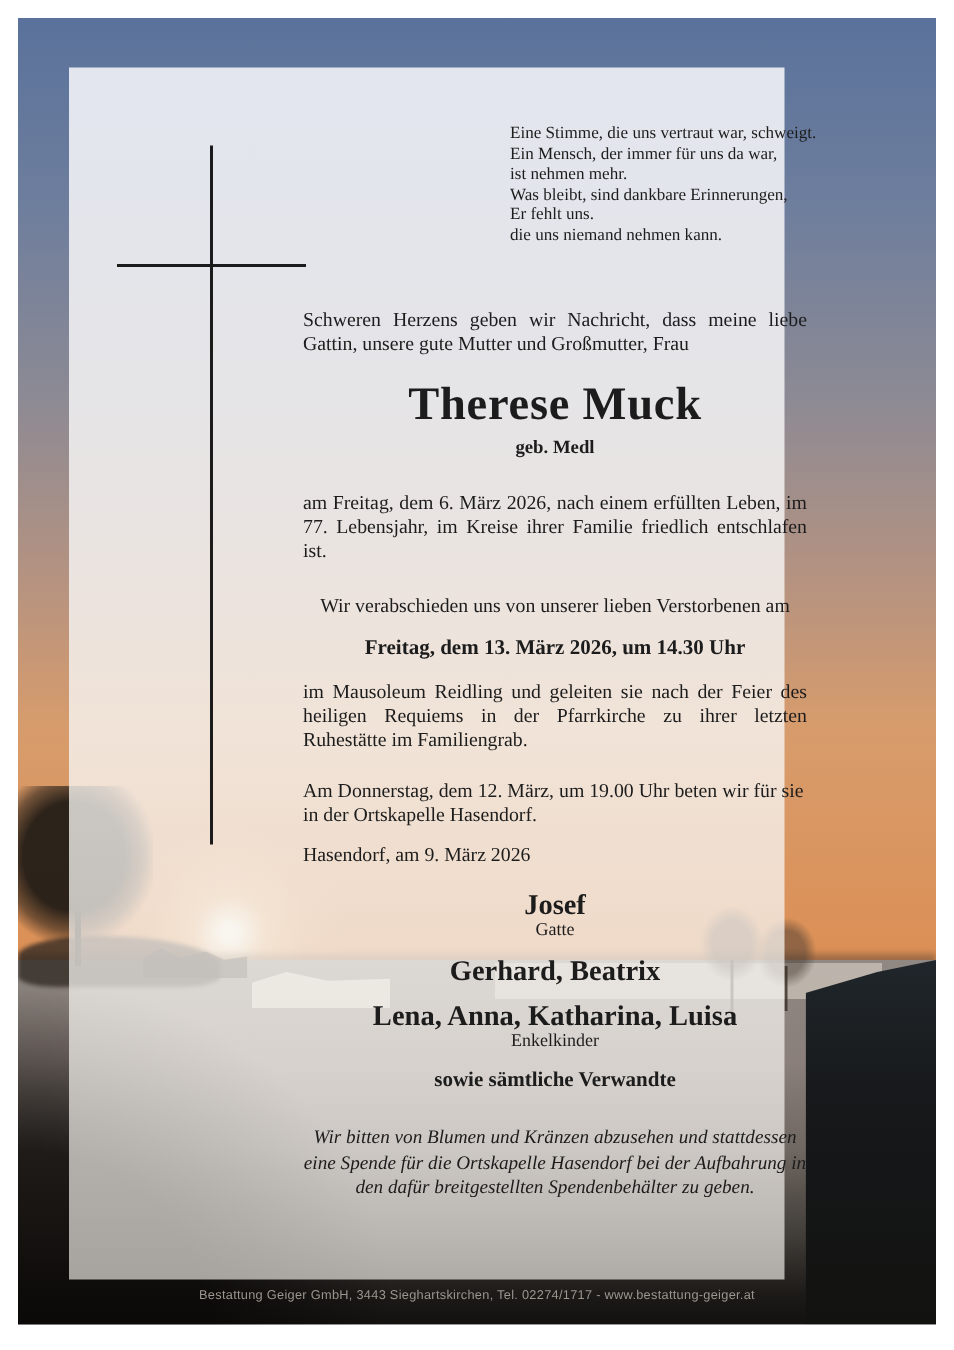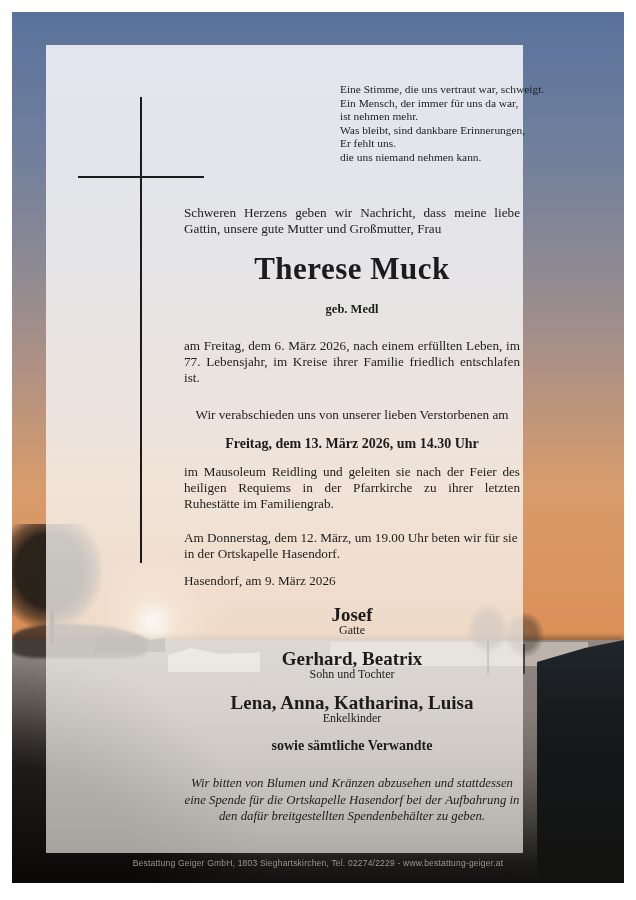--- a/index.html
+++ b/index.html
@@ -48,28 +48,28 @@
        font-family:"Liberation Sans","DejaVu Sans",sans-serif;font-size:8.5px;
        color:var(--footer-text,#9b968f);letter-spacing:.2px;}
   
   .card{position:absolute;left:46px;top:45px;width:477px;height:808px;
        background:linear-gradient(to bottom,
          rgba(247,247,251,.87) 0%, rgba(247,245,242,.80) 55%, rgba(245,241,236,.66) 100%);}
   .cross-v{position:absolute;left:94px;top:52px;width:2px;height:466px;background:#1b1b1b;}
   .cross-h{position:absolute;left:32px;top:131px;width:126px;height:2px;background:#1b1b1b;}
   .poem{position:absolute;left:294px;top:38px;width:245px;
        font-size:11.4px;line-height:13.6px;text-align:left;}
-  .content{position:absolute;left:138px;top:158px;width:336px;}
+  .content{position:absolute;left:156px;top:158px;width:336px;}
   .content p{margin:0;font-size:13.2px;line-height:16px;text-align:left;}
   .justify{text-align:justify !important;}
   .center{text-align:center !important;}
   .bold{font-weight:bold;}
   h1.deceased{margin:15px 0 0 0;font-size:31px;line-height:34px;font-weight:bold;
        text-align:center;letter-spacing:.5px;}
-  .maiden{margin-top:16px;font-size:12.5px;line-height:14px;font-weight:bold;text-align:center;}
+  .maiden{margin-top:5px;font-size:12.5px;line-height:14px;font-weight:bold;text-align:center;}
   .mt-intro{margin-top:2px !important;}
   .mt-death{margin-top:22px !important;}
   .mt-farewell{margin-top:21px !important;}
   .mt-datetime{margin-top:12px !important;font-size:14px !important;line-height:17px !important;}
   .mt-location{margin-top:12px !important;}
   .mt-prayer{margin-top:18px !important;}
   .mt-dateline{margin-top:11px !important;}
   .mt-gratitude{margin-top:17px !important;}
   .mourner{text-align:center;}
   .mourner .names{margin:0;font-size:19px;line-height:17px;font-weight:bold;text-align:center;}
@@ -95,21 +95,21 @@
     <div class="wall-white"></div>
     <div class="tree-left"></div>
     <div class="tree-left-trunk"></div>
     <div class="hedge-left"></div>
     <div class="tree-right-1"></div>
     <div class="tree-right-1-trunk"></div>
     <div class="tree-right-2"></div>
     <div class="tree-right-2-trunk"></div>
     <div class="hill-right"></div>
     <div class="vignette-bl"></div>
-    <div class="footer">Bestattung Geiger GmbH, 1803 Sieghartskirchen, Tel. 02274/2229 - www.bestattung-geiger.at</div>
+    <div class="footer">Bestattung Geiger GmbH, 3443 Sieghartskirchen, Tel. 02274/1717 - www.bestattung-geiger.at</div>
   </div>
 
   <div class="card">
 
     <div class="cross-v"></div>
     <div class="cross-h"></div>
 
     <div class="poem">
       <div>Eine Stimme, die uns vertraut war, schweigt.</div>
       <div>Ein Mensch, der immer für uns da war,</div>
@@ -137,21 +137,20 @@
 
       <p class="mt-dateline">Hasendorf, am 9. März 2026</p>
 
 
       <div class="mourner m1">
         <p class="names">Josef</p>
         <p class="relation">Gatte</p>
       </div>
       <div class="mourner m2">
         <p class="names">Gerhard, Beatrix</p>
-        <p class="relation">Sohn und Tochter</p>
       </div>
       <div class="mourner m3">
         <p class="names">Lena, Anna, Katharina, Luisa</p>
         <p class="relation">Enkelkinder</p>
       </div>
 
       <p class="center bold relatives">sowie sämtliche Verwandte</p>
 
       <p class="donation">Wir bitten von Blumen und Kränzen abzusehen und stattdessen eine Spende für die Ortskapelle Hasendorf bei der Aufbahrung in den dafür breitgestellten Spendenbehälter zu geben.</p>
     </div>

